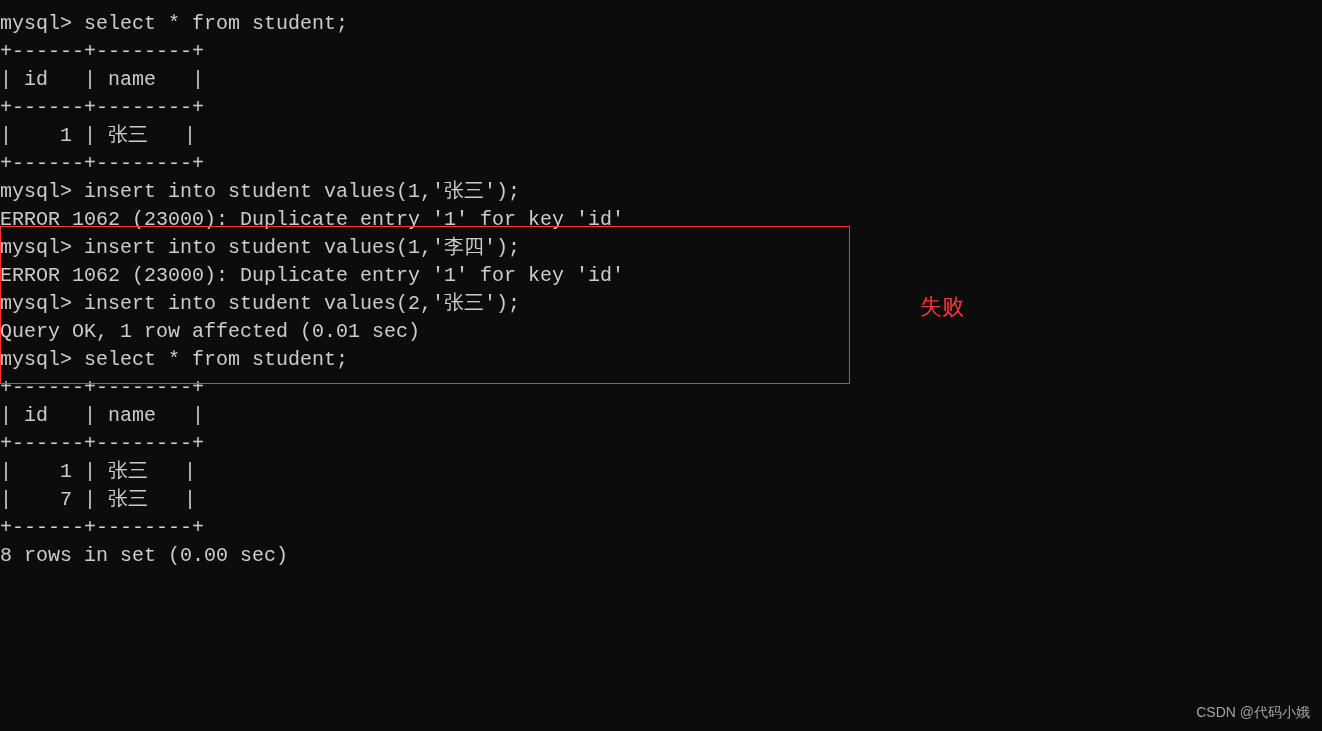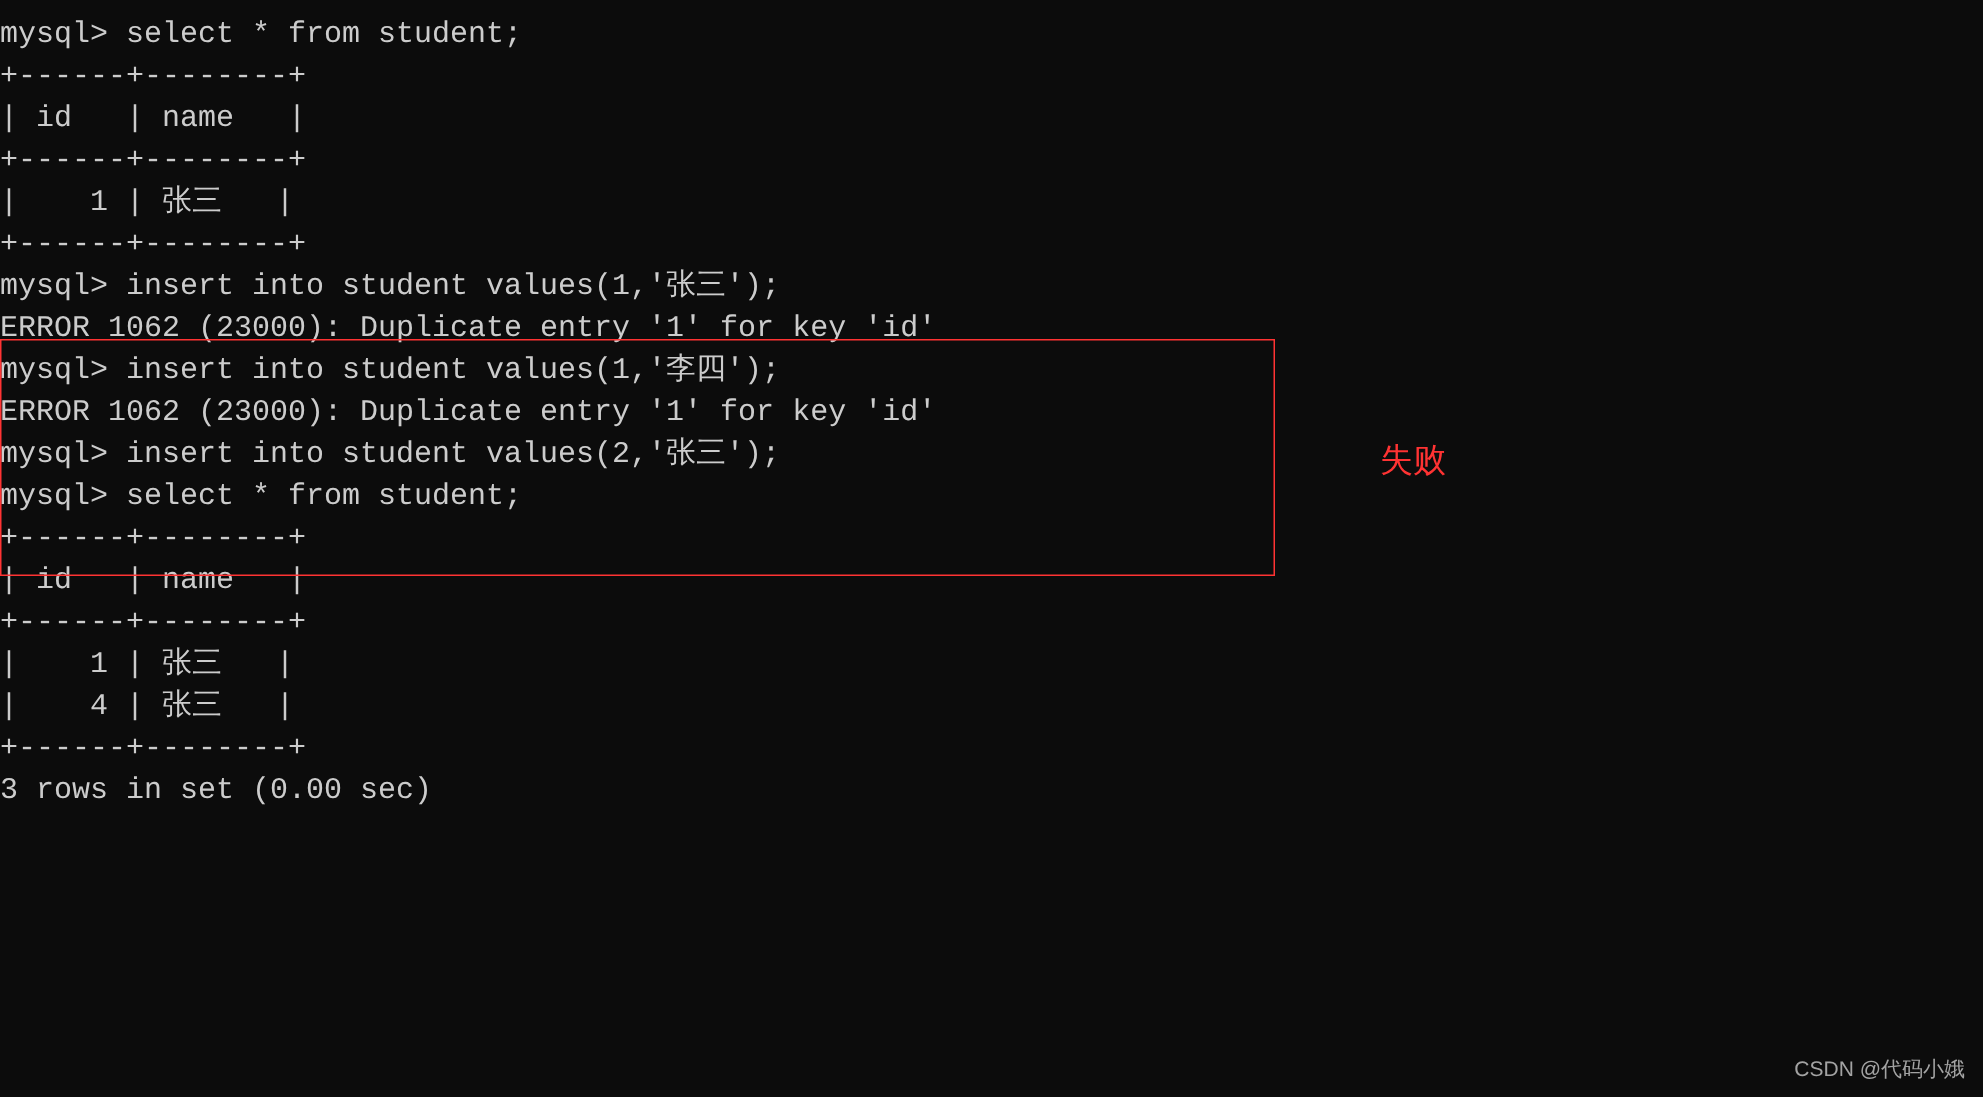--- a/index.html
+++ b/index.html
@@ -62,29 +62,30 @@
   <div class="terminal-line">| id   | name   |</div>
   <div class="terminal-line">+------+--------+</div>
   <div class="terminal-line">|    1 | 张三   |</div>
   <div class="terminal-line">+------+--------+</div>
   <div class="terminal-line"></div>
   <div class="terminal-line">mysql&gt; insert into student values(1,'张三');</div>
   <div class="terminal-line">ERROR 1062 (23000): Duplicate entry '1' for key 'id'</div>
   <div class="terminal-line">mysql&gt; insert into student values(1,'李四');</div>
   <div class="terminal-line">ERROR 1062 (23000): Duplicate entry '1' for key 'id'</div>
   <div class="terminal-line">mysql&gt; insert into student values(2,'张三');</div>
+  <div class="terminal-line">Query OK, 1 row affected (0.01 sec)</div>
   <div class="terminal-line"></div>
   <div class="terminal-line">mysql&gt; select * from student;</div>
   <div class="terminal-line">+------+--------+</div>
   <div class="terminal-line">| id   | name   |</div>
   <div class="terminal-line">+------+--------+</div>
   <div class="terminal-line">|    1 | 张三   |</div>
-  <div class="terminal-line">|    4 | 张三   |</div>
+  <div class="terminal-line">|    7 | 张三   |</div>
   <div class="terminal-line">+------+--------+</div>
-  <div class="terminal-line">3 rows in set (0.00 sec)</div>
+  <div class="terminal-line">8 rows in set (0.00 sec)</div>
   <div class="terminal-line"></div>
 </div>
 
 <div class="highlight-box" style="left:0px;top:226px;width:850px;height:158px;"></div>
 
 <div class="annotation" style="left:892px;top:292px;margin-left:28px;">失败</div>
 
 <div class="watermark">CSDN @代码小娥</div>
 
 </body></html>

